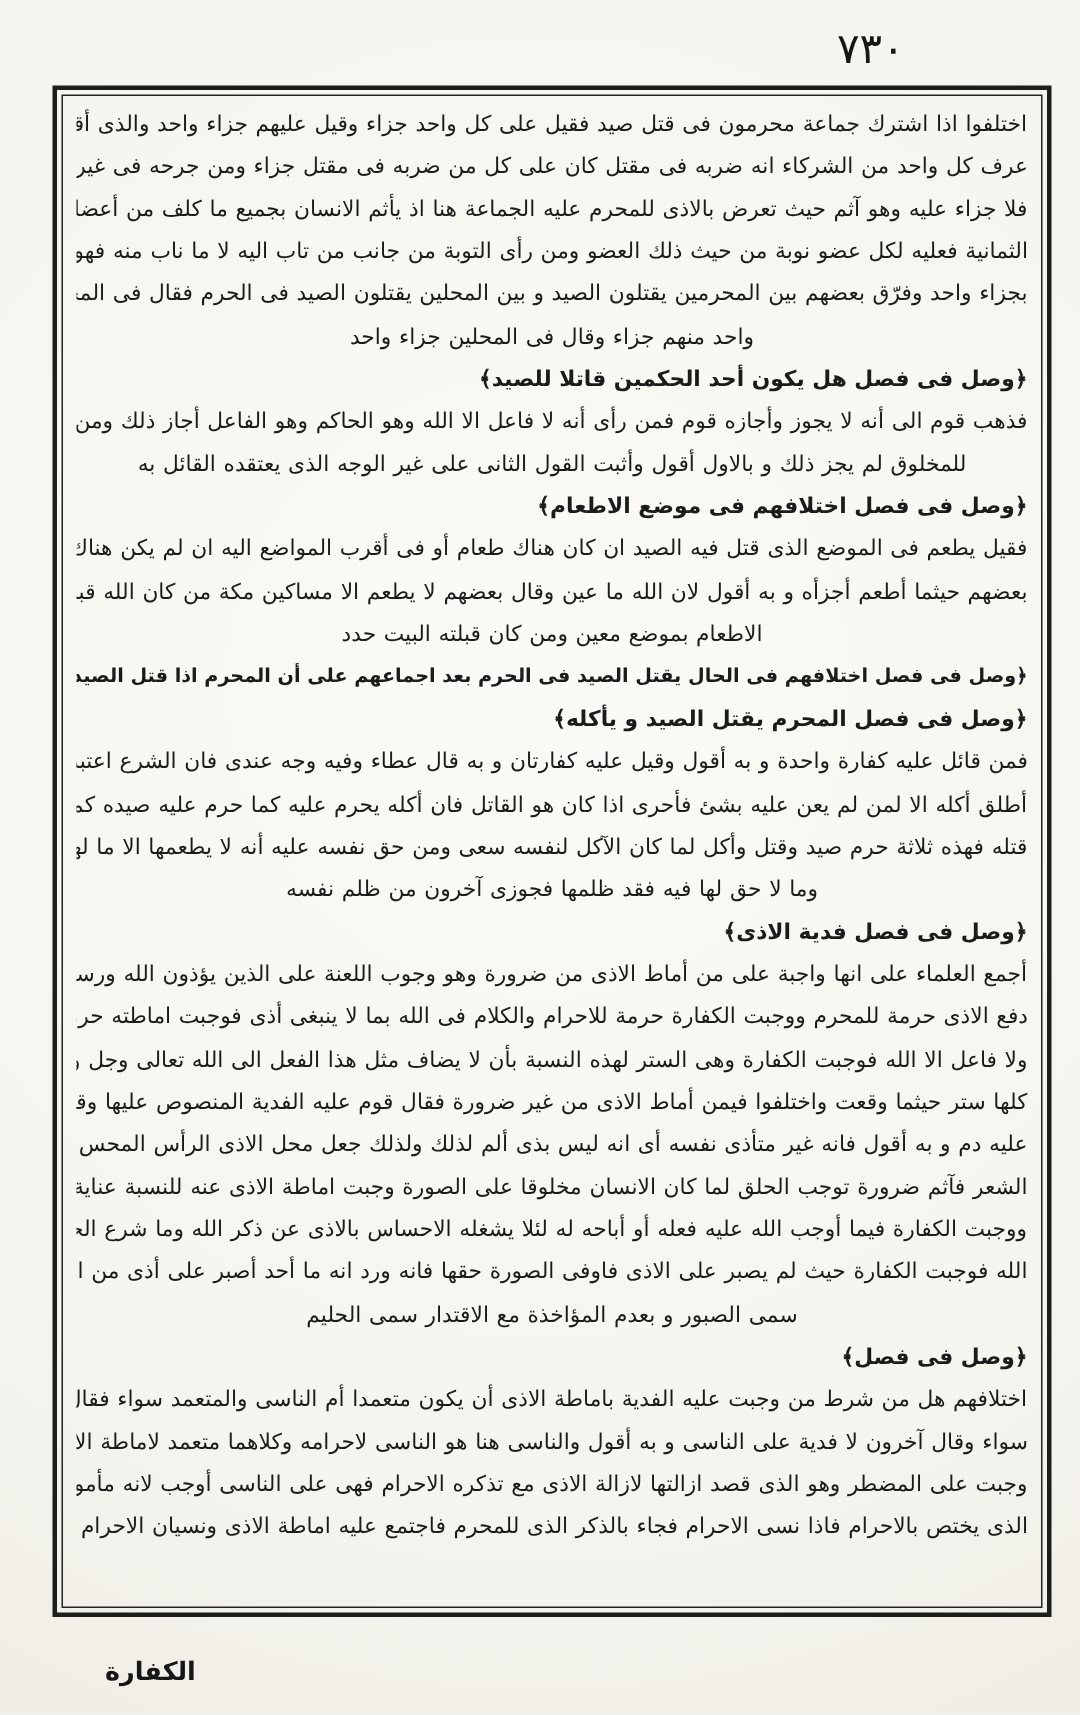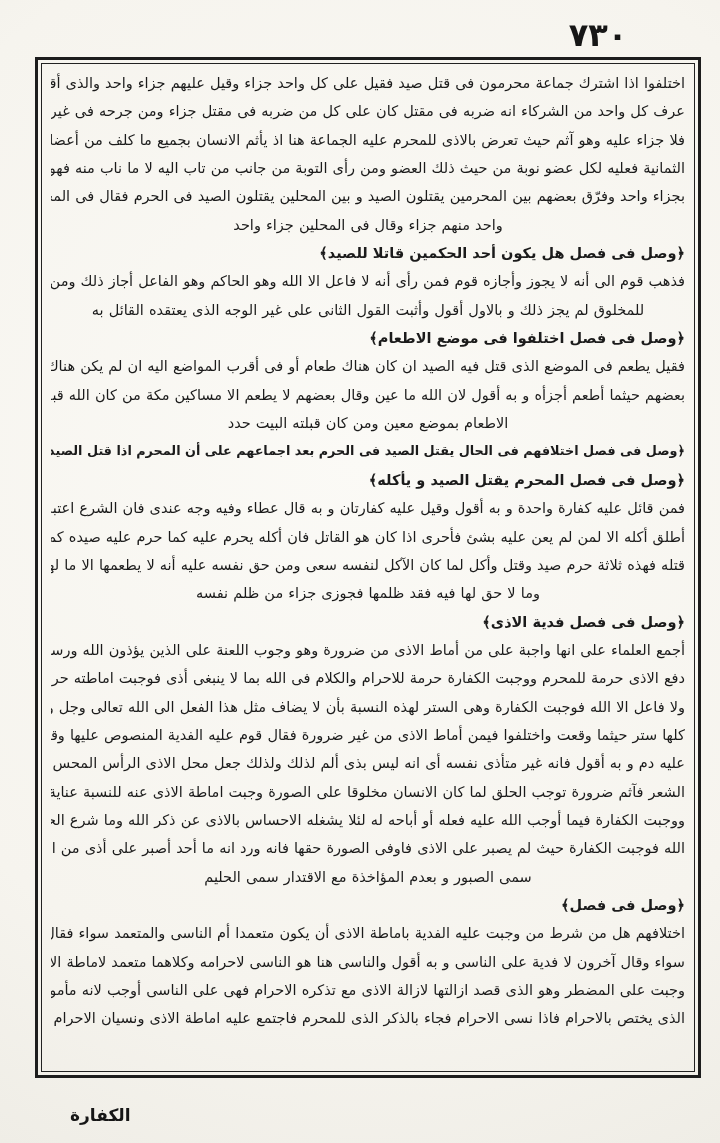--- a/index.html
+++ b/index.html
@@ -9,21 +9,21 @@
     font-family:"DejaVu Sans", sans-serif;
   }
   .page {
     position:relative; width:720px; height:1143px;
     background:#f8f6f1;
     background-image: radial-gradient(circle at 50% 40%, #fbfaf6 0%, #f6f4ee 70%, #efede6 100%);
     color:#1b1b1b; overflow:hidden;
   }
   .folio {
     position:absolute; top:16px; left:558px; width:80px;
-    text-align:center; font-size:32px; font-weight:bold;
+    font-size:28px; font-weight:normal;
     letter-spacing:2px; color:#161616;
   }
   .frame-outer {
     position:absolute; left:35px; top:57px; width:666px; height:1021px;
     border:3px solid #1d1d1d; box-sizing:border-box; padding:3px;
     background:transparent;
   }
   .frame-inner {
     width:100%; height:100%;
     border:1.5px solid #222; box-sizing:border-box;
@@ -59,30 +59,30 @@
       <div class="text-area" id="text-area">
           <div class="line">اختلفوا اذا اشترك جماعة محرمون فى قتل صيد فقيل على كل واحد جزاء وقيل عليهم جزاء واحد والذى أقول به ان</div>
           <div class="line">عرف كل واحد من الشركاء انه ضربه فى مقتل كان على كل من ضربه فى مقتل جزاء ومن جرحه فى غير مقتل</div>
           <div class="line">فلا جزاء عليه وهو آثم حيث تعرض بالاذى للمحرم عليه الجماعة هنا اذ يأثم الانسان بجميع ما كلف من أعضائه</div>
           <div class="line">الثمانية فعليه لكل عضو نوبة من حيث ذلك العضو ومن رأى التوبة من جانب من تاب اليه لا ما ناب منه فهو القائل</div>
           <div class="line">بجزاء واحد وفرّق بعضهم بين المحرمين يقتلون الصيد و بين المحلين يقتلون الصيد فى الحرم فقال فى المحرمين على كل</div>
           <div class="line center">واحد منهم جزاء وقال فى المحلين جزاء واحد</div>
           <div class="hline">﴿وصل فى فصل هل يكون أحد الحكمين قاتلا للصيد﴾</div>
           <div class="line">فذهب قوم الى أنه لا يجوز وأجازه قوم فمن رأى أنه لا فاعل الا الله وهو الحاكم وهو الفاعل أجاز ذلك ومن رأى ان الفعل</div>
           <div class="line center">للمخلوق لم يجز ذلك و بالاول أقول وأثبت القول الثانى على غير الوجه الذى يعتقده القائل به</div>
-          <div class="hline">﴿وصل فى فصل اختلفوا فى موضع الاطعام﴾</div>
+          <div class="hline">﴿وصل فى فصل اختلافهم فى موضع الاطعام﴾</div>
           <div class="line">فقيل يطعم فى الموضع الذى قتل فيه الصيد ان كان هناك طعام أو فى أقرب المواضع اليه ان لم يكن هناك ما يطعم وقال</div>
           <div class="line">بعضهم حيثما أطعم أجزأه و به أقول لان الله ما عين وقال بعضهم لا يطعم الا مساكين مكة من كان الله قبلته لم يخصص</div>
           <div class="line center">الاطعام بموضع معين ومن كان قبلته البيت حدد</div>
           <div class="hline h-long">﴿وصل فى فصل اختلافهم فى الحال يقتل الصيد فى الحرم بعد اجماعهم على أن المحرم اذا قتل الصيد انّ عليه الجزاء﴾</div>
           <div class="hline">﴿وصل فى فصل المحرم يقتل الصيد و يأكله﴾</div>
           <div class="line">فمن قائل عليه كفارة واحدة و به أقول وقيل عليه كفارتان و به قال عطاء وفيه وجه عندى فان الشرع اعتبره فما</div>
           <div class="line">أطلق أكله الا لمن لم يعن عليه بشئ فأحرى اذا كان هو القاتل فان أكله يحرم عليه كما حرم عليه صيده كما حرم عليه</div>
           <div class="line">قتله فهذه ثلاثة حرم صيد وقتل وأكل لما كان الآكل لنفسه سعى ومن حق نفسه عليه أنه لا يطعمها الا ما لها حق فيه</div>
-          <div class="line center">وما لا حق لها فيه فقد ظلمها فجوزى جزاء من ظلم نفسه</div>
+          <div class="line center">وما لا حق لها فيه فقد ظلمها فجوزى آخرون من ظلم نفسه</div>
           <div class="hline">﴿وصل فى فصل فدية الاذى﴾</div>
           <div class="line">أجمع العلماء على انها واجبة على من أماط الاذى من ضرورة وهو وجوب اللعنة على الذين يؤذون الله ورسوله فوجب</div>
           <div class="line">دفع الاذى حرمة للمحرم ووجبت الكفارة حرمة للاحرام والكلام فى الله بما لا ينبغى أذى فوجبت اماطته حرمة للحق</div>
           <div class="line">ولا فاعل الا الله فوجبت الكفارة وهى الستر لهذه النسبة بأن لا يضاف مثل هذا الفعل الى الله تعالى وجل والكفارات</div>
           <div class="line">كلها ستر حيثما وقعت واختلفوا فيمن أماط الاذى من غير ضرورة فقال قوم عليه الفدية المنصوص عليها وقال قوم</div>
           <div class="line">عليه دم و به أقول فانه غير متأذى نفسه أى انه ليس بذى ألم لذلك ولذلك جعل محل الاذى الرأس المحس به وما جعله</div>
           <div class="line">الشعر فآثم ضرورة توجب الحلق لما كان الانسان مخلوقا على الصورة وجبت اماطة الاذى عنه للنسبة عناية به</div>
           <div class="line">ووجبت الكفارة فيما أوجب الله عليه فعله أو أباحه له لئلا يشغله الاحساس بالاذى عن ذكر الله وما شرع الحج الا لذكر</div>
           <div class="line">الله فوجبت الكفارة حيث لم يصبر على الاذى فاوفى الصورة حقها فانه ورد انه ما أحد أصبر على أذى من الله و بهذا</div>
           <div class="line center">سمى الصبور و بعدم المؤاخذة مع الاقتدار سمى الحليم</div>

